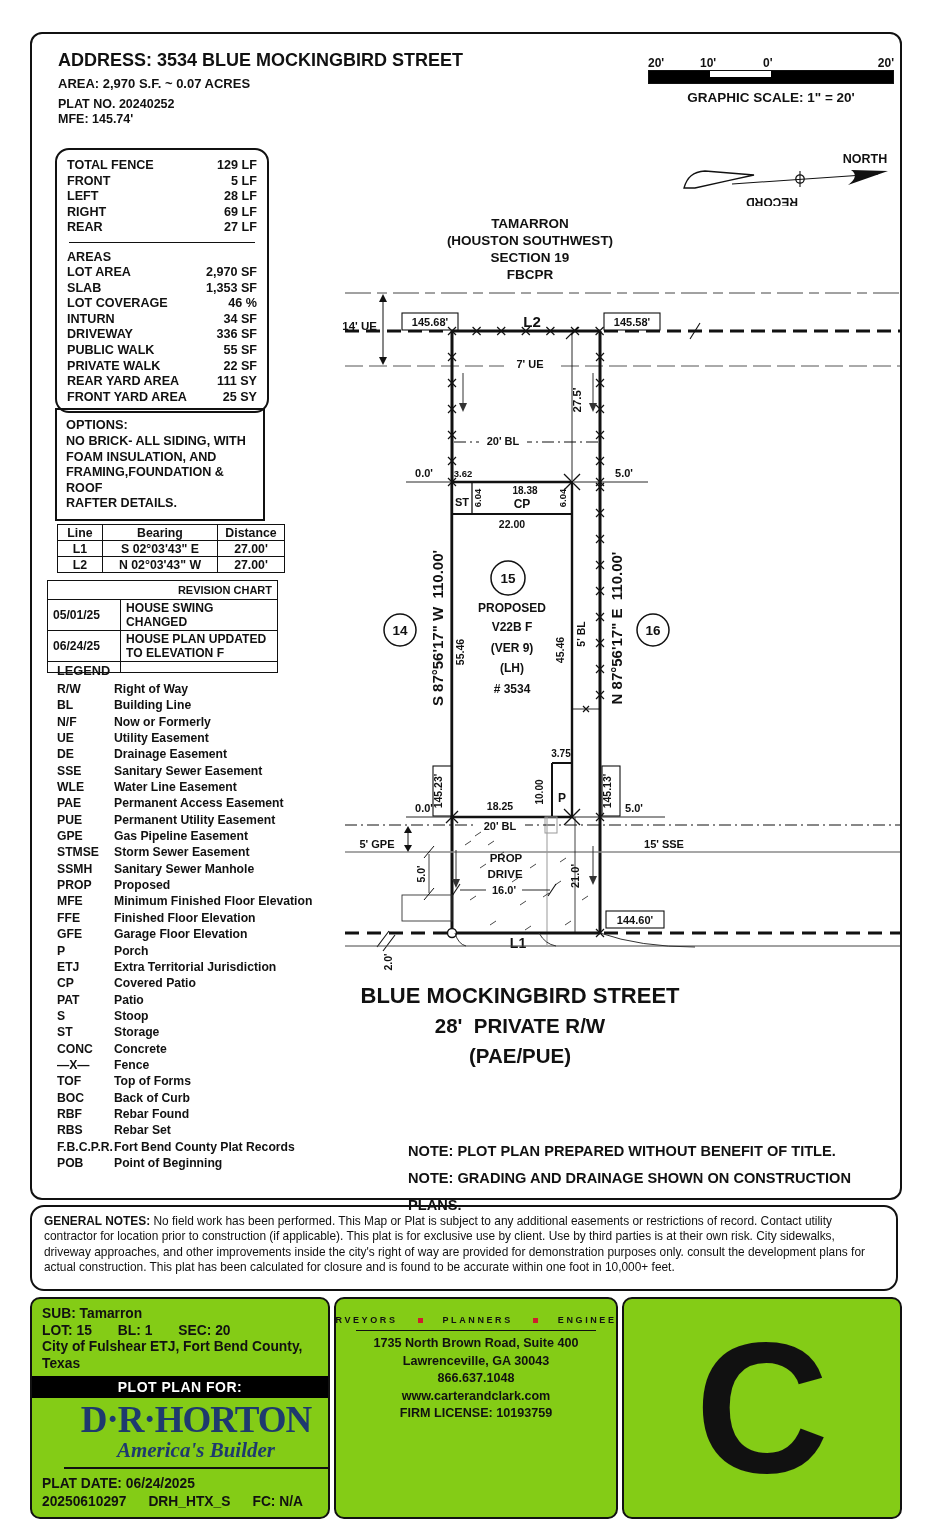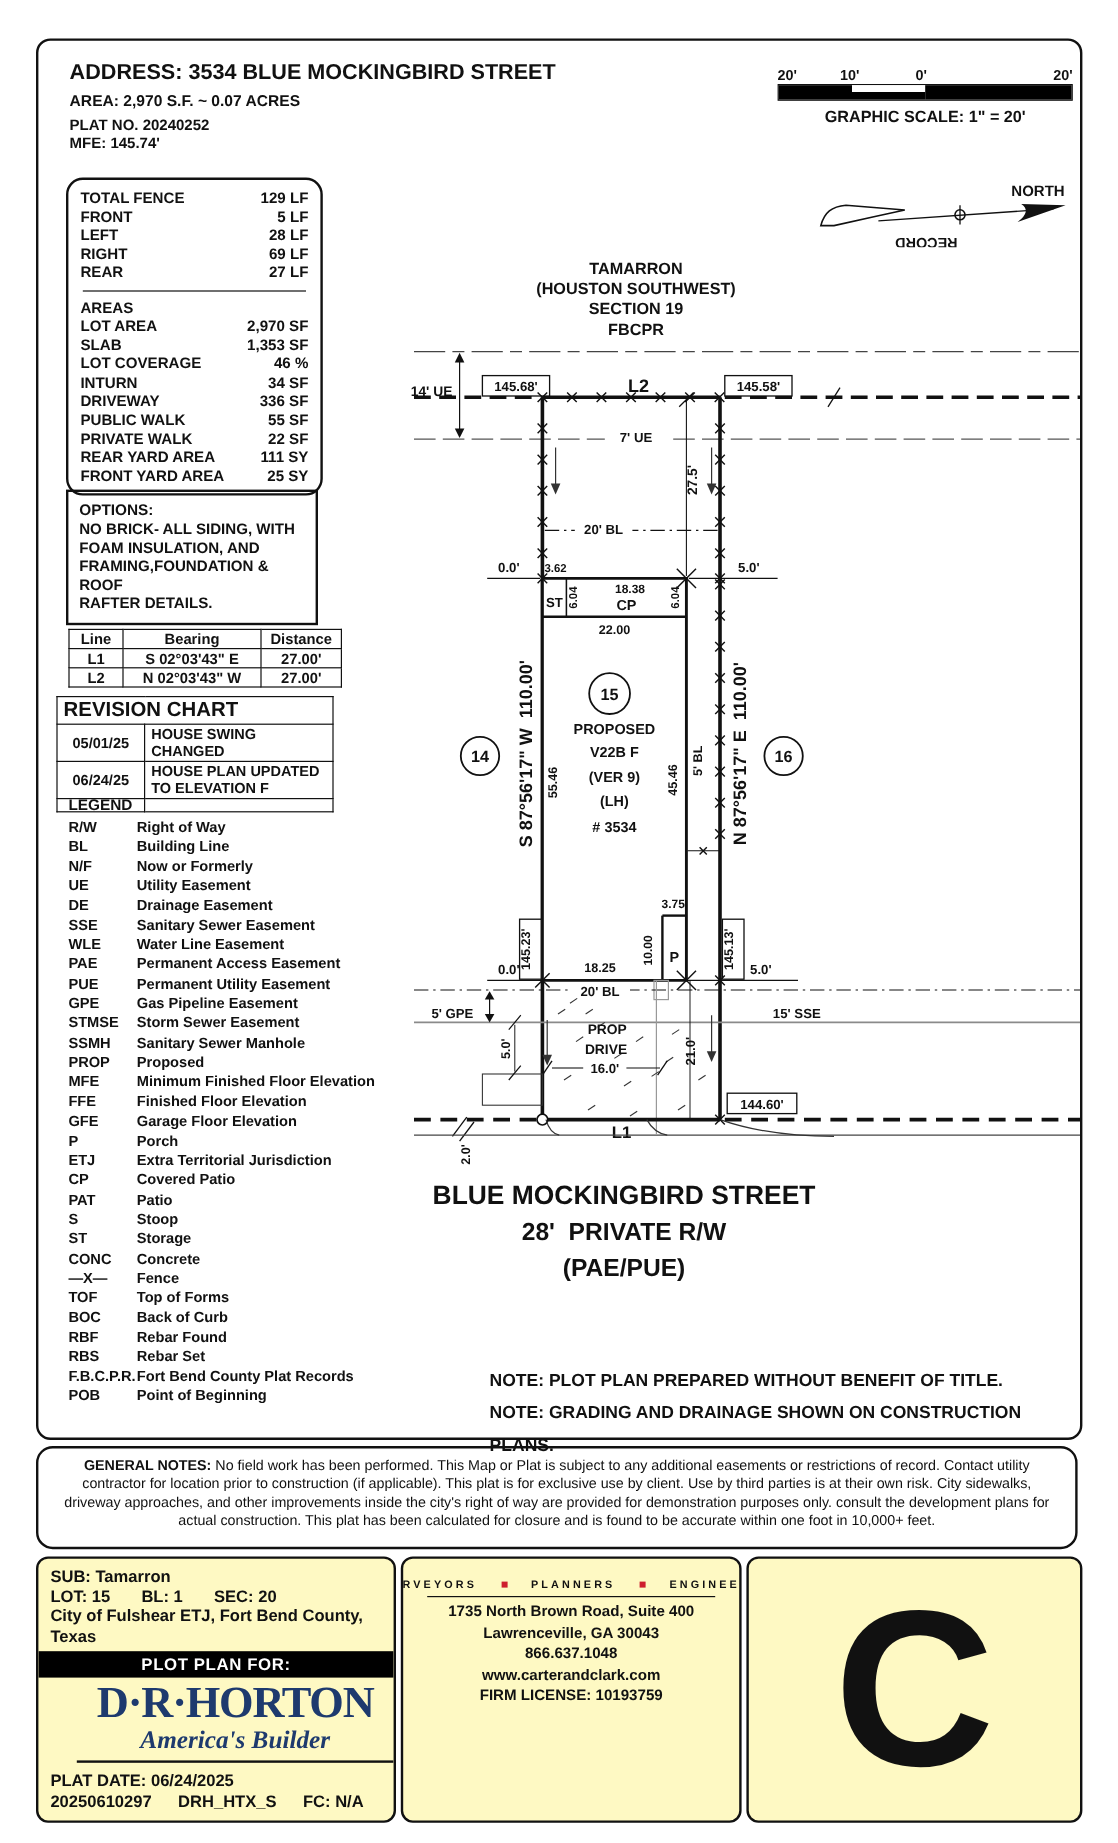--- a/index.html
+++ b/index.html
@@ -27,36 +27,36 @@
   .fdivider{border-top:1.6px solid #111;margin:6px 2px 6px 2px;}
   .ftitle{font-size:12.6px;font-weight:700;line-height:16px;}
   .optbox{left:55px;top:408px;width:210px;border:2.4px solid #111;padding:7px 9px;box-sizing:border-box;}
   .optbox .t{font-size:12.8px;font-weight:700;margin-bottom:2px;}
   .optbox .l{font-size:12.6px;font-weight:700;line-height:15.6px;}
   table.ltab{left:57px;top:524px;position:absolute;border-collapse:collapse;font-size:12.3px;font-weight:700;}
   table.ltab td,table.ltab th{border:1.6px solid #111;padding:0 4px;height:15px;text-align:center;}
   table.ltab .c1{width:36px;} table.ltab .c2{width:106px;} table.ltab .c3{width:58px;}
   table.rtab{left:47px;top:580px;position:absolute;border-collapse:collapse;font-size:12.1px;font-weight:700;}
   table.rtab td,table.rtab th{border:1.6px solid #111;padding:1px 5px;text-align:left;}
-  table.rtab th{text-align:left;font-size:17px;height:16px;}
-  table.rtab .d{width:62px;text-align:center;}
+  table.rtab th{text-align:right;font-size:11px;height:16px;}
+  table.rtab .d{width:62px;text-align:left;}
   table.rtab .emptyrow td{height:8px;}
   .legend{left:57px;top:663px;width:256px;}
   .legend .t{font-size:12.8px;font-weight:700;margin-bottom:3px;}
   .lrow{display:flex;font-size:12.2px;font-weight:700;line-height:16.35px;}
   .lrow .a{width:57px;flex:none;}
   
   svg text{fill:#111;font-family:"Liberation Sans",sans-serif;}
   
   .notes{left:408px;top:1138px;width:500px;font-size:14.6px;font-weight:700;line-height:27px;}
-  .gnotes{left:30px;top:1205px;width:868px;height:86px;border:2.4px solid #111;border-radius:14px;box-sizing:border-box;padding:7px 12px;font-size:11.9px;line-height:15.4px;text-align:center;}
+  .gnotes{left:30px;top:1205px;width:868px;height:86px;border:2.4px solid #111;border-radius:14px;box-sizing:border-box;padding:7px 12px;font-size:11.9px;line-height:15.4px;}
   .gnotes b{font-weight:700;}
   
   .footer{left:30px;top:1297px;width:872px;height:222px;display:flex;gap:4px;}
-  .fbox{border:2.4px solid #111;border-radius:10px;box-sizing:border-box;background:#fef9c3;overflow:hidden;}
+  .fbox{border:2.4px solid #111;border-radius:10px;box-sizing:border-box;background:#84cc16;overflow:hidden;}
   .f-left{width:300px;display:flex;flex-direction:column;}
   .f-mid{width:284px;display:flex;flex-direction:column;align-items:center;padding-top:8px;}
   .f-right{width:280px;display:flex;align-items:center;justify-content:center;}
   .siteinfo{padding:7px 10px 4px 10px;font-size:13.8px;font-weight:700;line-height:16.5px;}
   .lotrow{display:flex;gap:26px;}
   .ppfbar{background:#000;color:#fff;text-align:center;font-size:14px;font-weight:700;height:22px;line-height:22px;letter-spacing:.5px;}
   .logoarea{flex:1;display:flex;flex-direction:column;align-items:center;justify-content:center;border-bottom:2.4px solid #111;margin-left:32px;}
   .drh{font-family:"Liberation Serif",serif;font-weight:700;font-size:37px;letter-spacing:-1px;line-height:34px;}
   .drhtag{font-family:"Liberation Serif",serif;font-style:italic;font-weight:700;font-size:21px;margin-top:1px;}
   .platdate{padding:6px 10px;font-size:13.8px;font-weight:700;line-height:18px;}

